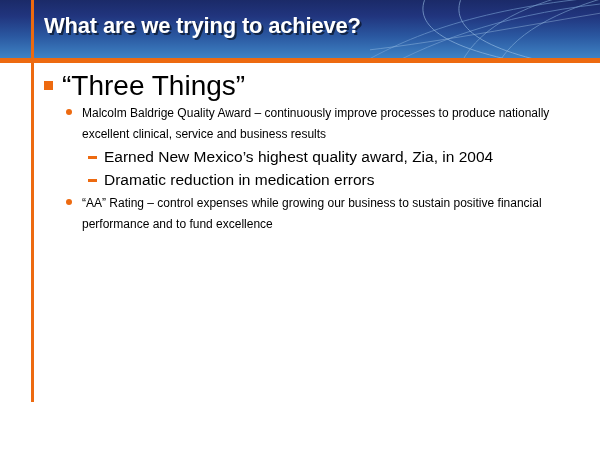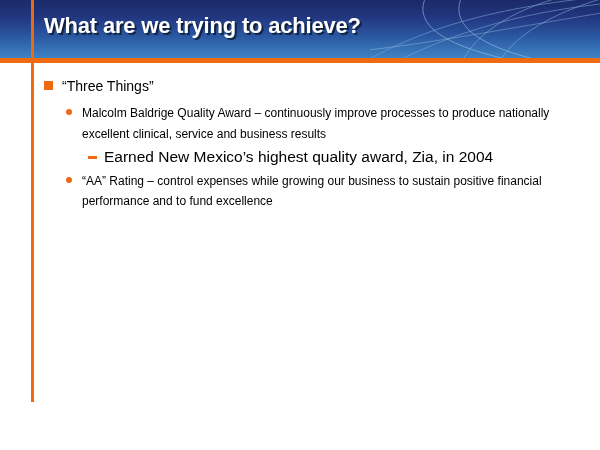--- a/index.html
+++ b/index.html
@@ -81,21 +81,21 @@
   }
   .bullet-row {
     position: relative;
     display: block;
     color: #000000;
   }
   
   .lvl1 {
     margin: 10px 0 0 0;
     padding-left: 62px;
-    font-size: 14px;
+    font-size: 28px;
     line-height: 26px;
   }
   .lvl1 .mark {
     position: absolute;
     left: 44px;
     top: 8px;
     width: 9px;
     height: 9px;
     background: #ed6a10;
   }
@@ -219,20 +219,24 @@
       <span class="mark"></span>
       <span class="text">Malcolm Baldrige Quality Award – continuously improve processes to produce nationally excellent clinical, service and business results</span>
     </div>
 
     <div class="bullet-row lvl3">
       <span class="mark"></span>
       <span class="text">Earned New Mexico’s highest quality award, Zia, in 2004</span>
     </div>
 
 
+    <div class="bullet-row lvl3">
+      <span class="mark"></span>
+      <span class="text">Dramatic reduction in medication errors</span>
+    </div>
 
     <div class="bullet-row lvl2">
       <span class="mark"></span>
       <span class="text">“AA” Rating – control expenses while growing our business to sustain positive financial performance and to fund excellence</span>
     </div>
 
 
   </div>
 
   <div class="footer-rule"></div>

